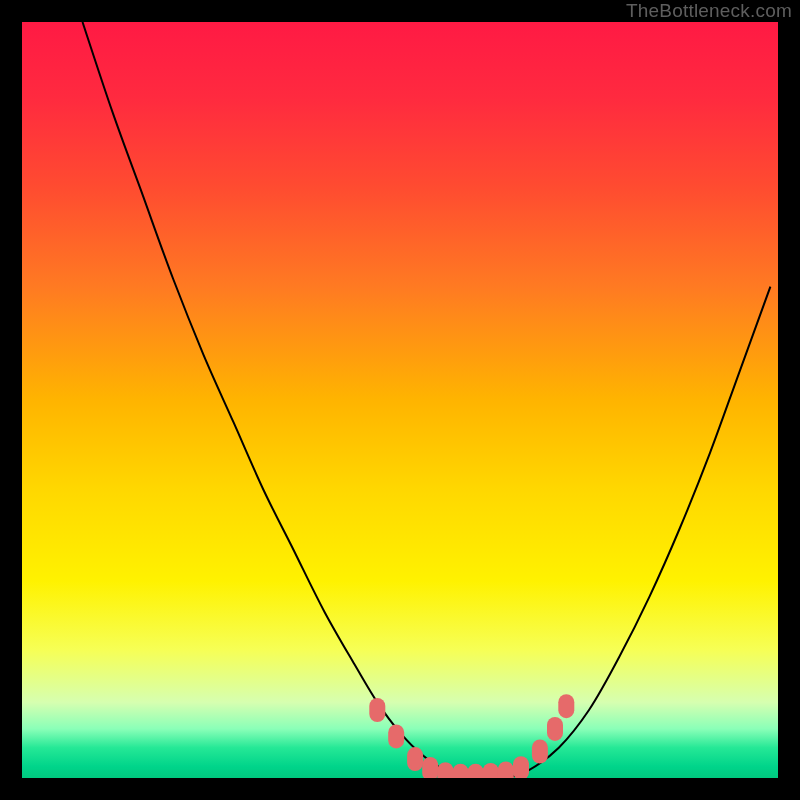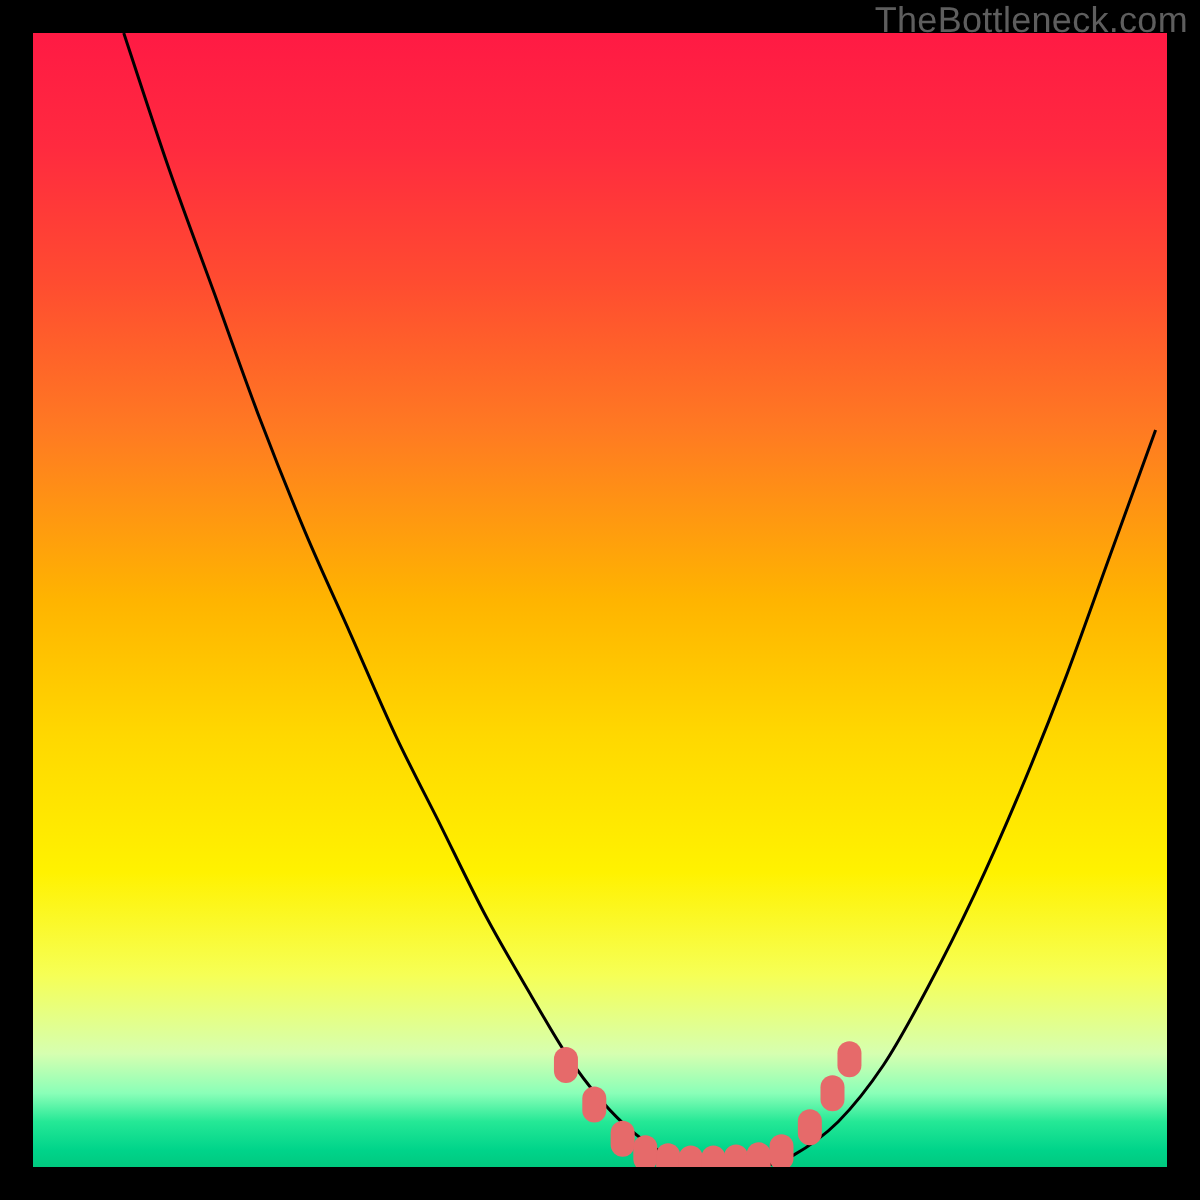--- a/index.html
+++ b/index.html
@@ -24,21 +24,21 @@
     left: 0;
     top: 0;
     width: 756px;
     height: 756px;
   }
   .watermark {
     position: absolute;
     top: 0px;
     right: 8px;
     color: #5e5e5e;
-    font-size: 24px;
+    font-size: 19px;
     font-weight: 400;
     letter-spacing: 0.2px;
   }
 </style>
 </head>
 <body>
 
 <div class="frame">
   <svg class="plot-area" viewBox="0 0 756 756" preserveAspectRatio="none">
     <defs>

